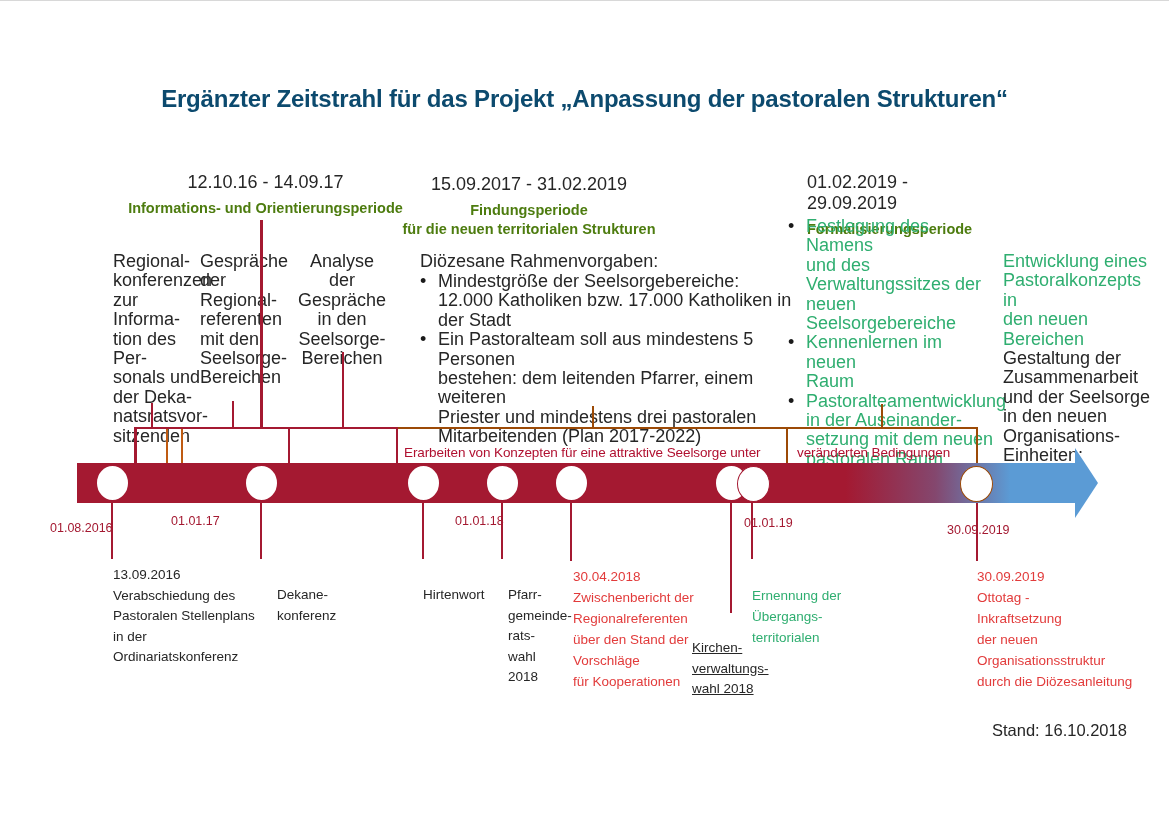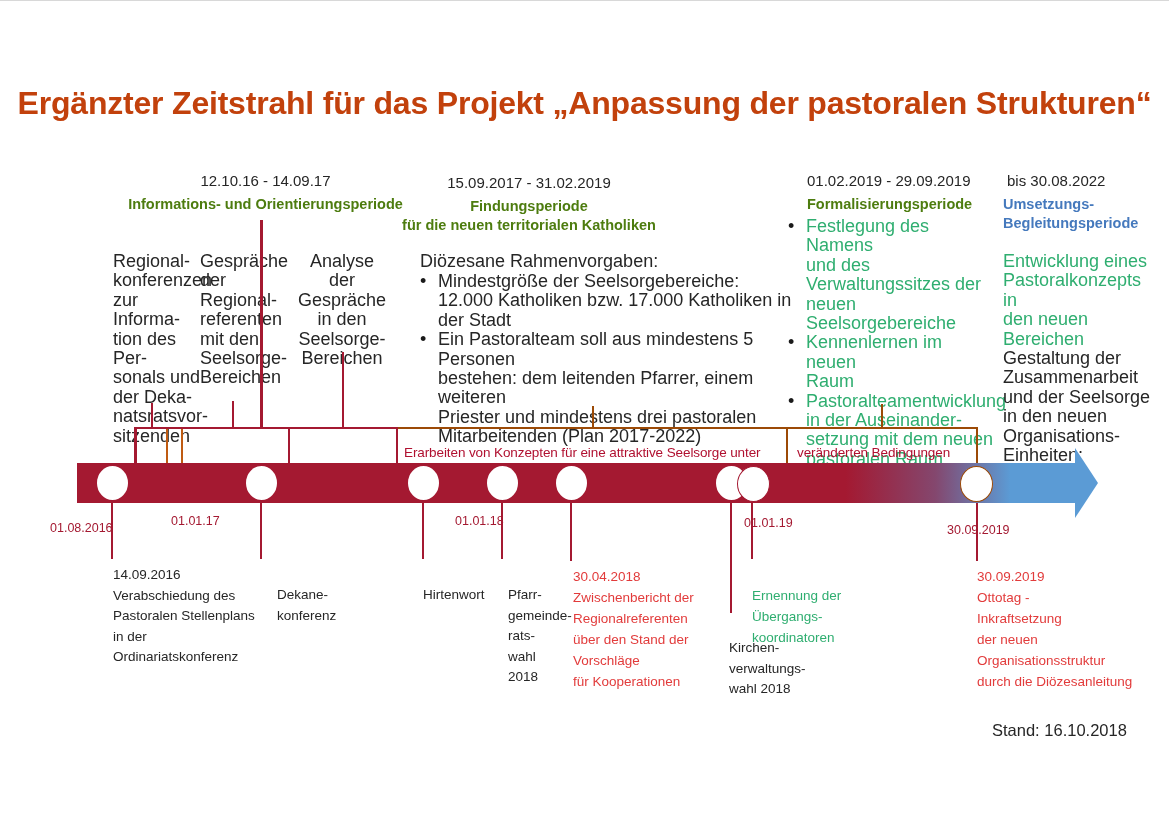--- a/index.html
+++ b/index.html
@@ -7,22 +7,22 @@
           font-family:"Liberation Sans",sans-serif;color:#262626;border-top:1px solid #d8d8d8;}
   .abs{position:absolute;}
   .pre{white-space:pre-line;}
   .center{text-align:center;}
   .c-crimson{color:#4d7c0f;}
   .c-banner{color:#b01030;}
   .c-red{color:#e23b3b;}
   .c-green{color:#2fae70;}
   .c-blue{color:#4579bd;}
   .c-black{color:#262626;}
-  .title{font-size:32px;font-weight:bold;color:#c2410c;letter-spacing:-0.2px;text-align:center;}
-  .pdate{font-size:15px;color:#262626;}
+  .title{font-size:24px;font-weight:bold;color:#0c4a6e;letter-spacing:-0.2px;text-align:center;}
+  .pdate{font-size:18px;color:#262626;}
   .pname{font-size:14.5px;font-weight:bold;line-height:18.5px;}
   .small{font-size:18px;line-height:19.4px;}
   .ev{font-size:13.5px;line-height:20.5px;}
   .banner{font-size:13.5px;font-weight:normal;letter-spacing:-0.1px;}
   .axisdate{font-size:12.5px;color:#a41931;}
   .vline{position:absolute;width:2px;background:#a41931;}
   .hline{position:absolute;height:2px;background:#a41931;}
   .brown{background:#9c4a06;}
   .orange{background:#bf5b12;}
   .vdash{position:absolute;width:0;border-left:2px dashed #bf5b12;}
@@ -43,30 +43,25 @@
 
   <div class="abs title center" style="left:0;top:84px;width:1169px;">Ergänzter Zeitstrahl für das Projekt „Anpassung der pastoralen Strukturen“</div>
 
   <div class="abs center" style="left:118px;top:171px;width:295px;">
     <div class="pdate">12.10.16 - 14.09.17</div>
     <div class="pname c-crimson pre" style="margin-top:6px;">Informations- und Orientierungsperiode</div>
   </div>
   <div class="abs center" style="left:398px;top:173px;width:262px;">
     <div class="pdate">15.09.2017 - 31.02.2019</div>
     <div class="pname c-crimson pre" style="margin-top:6px;">Findungsperiode
-für die neuen territorialen Katholiken</div>
+für die neuen territorialen Strukturen</div>
   </div>
   <div class="abs" style="left:807px;top:171px;width:170px;">
     <div class="pdate">01.02.2019 - 29.09.2019</div>
     <div class="pname c-crimson pre" style="margin-top:6px;">Formalisierungsperiode</div>
-  </div>
-  <div class="abs" style="left:1003px;top:171px;width:160px;">
-    <div class="pdate c-blue" style="padding-left:4px;">bis 30.08.2022</div>
-    <div class="pname c-blue pre" style="margin-top:6px;">Umsetzungs-
-Begleitungsperiode</div>
   </div>
 
   <div class="abs small pre" style="left:113px;top:251px;width:92px;">Regional-
 konferenzen
 zur Informa-
 tion des Per-
 sonals und
 der Deka-
 natsratsvor-
 sitzenden</div>
@@ -174,43 +169,43 @@
   <div class="vline" style="left:730px;top:502px;height:110px;"></div>
   <div class="vline" style="left:751px;top:502px;height:56px;"></div>
   <div class="vline" style="left:976px;top:502px;height:58px;"></div>
 
   <div class="abs axisdate" style="left:50px;top:520px;">01.08.2016</div>
   <div class="abs axisdate" style="left:171px;top:513px;">01.01.17</div>
   <div class="abs axisdate" style="left:455px;top:513px;">01.01.18</div>
   <div class="abs axisdate" style="left:744px;top:515px;">01.01.19</div>
   <div class="abs axisdate" style="left:947px;top:522px;">30.09.2019</div>
 
-  <div class="abs ev pre c-black" style="left:113px;top:564px;width:160px;">14.09.2016
+  <div class="abs ev pre c-black" style="left:113px;top:564px;width:160px;">13.09.2016
 Verabschiedung des
 Pastoralen Stellenplans
 in der
 Ordinariatskonferenz</div>
   <div class="abs ev pre c-black" style="left:261px;top:584px;width:90px;margin-left:16px;">Dekane-
 konferenz</div>
   <div class="abs ev pre c-black" style="left:423px;top:584px;width:80px;">Hirtenwort</div>
   <div class="abs ev pre c-black" style="left:508px;top:584px;width:70px;">Pfarr-
 gemeinde-
 rats-
 wahl
 2018</div>
   <div class="abs ev pre c-red" style="left:573px;top:565px;width:150px;line-height:21px;">30.04.2018
 Zwischenbericht der
 Regionalreferenten
 über den Stand der
 Vorschläge
 für Kooperationen</div>
   <div class="abs ev pre c-green" style="left:752px;top:584px;width:120px;line-height:21px;">Ernennung der
 Übergangs-
-koordinatoren</div>
-  <div class="abs ev pre c-black" style="left:729px;top:637px;width:110px;">Kirchen-
+territorialen</div>
+  <div class="abs ev pre c-black" style="left:692px;top:637px;width:110px;text-decoration:underline;">Kirchen-
 verwaltungs-
 wahl 2018</div>
   <div class="abs ev pre c-red" style="left:977px;top:565px;width:170px;line-height:21px;">30.09.2019
 Ottotag -
 Inkraftsetzung
 der neuen
 Organisationsstruktur
 durch die Diözesanleitung</div>
 
   <div class="abs c-black" style="left:992px;top:720px;font-size:16.5px;">Stand: 16.10.2018</div>

